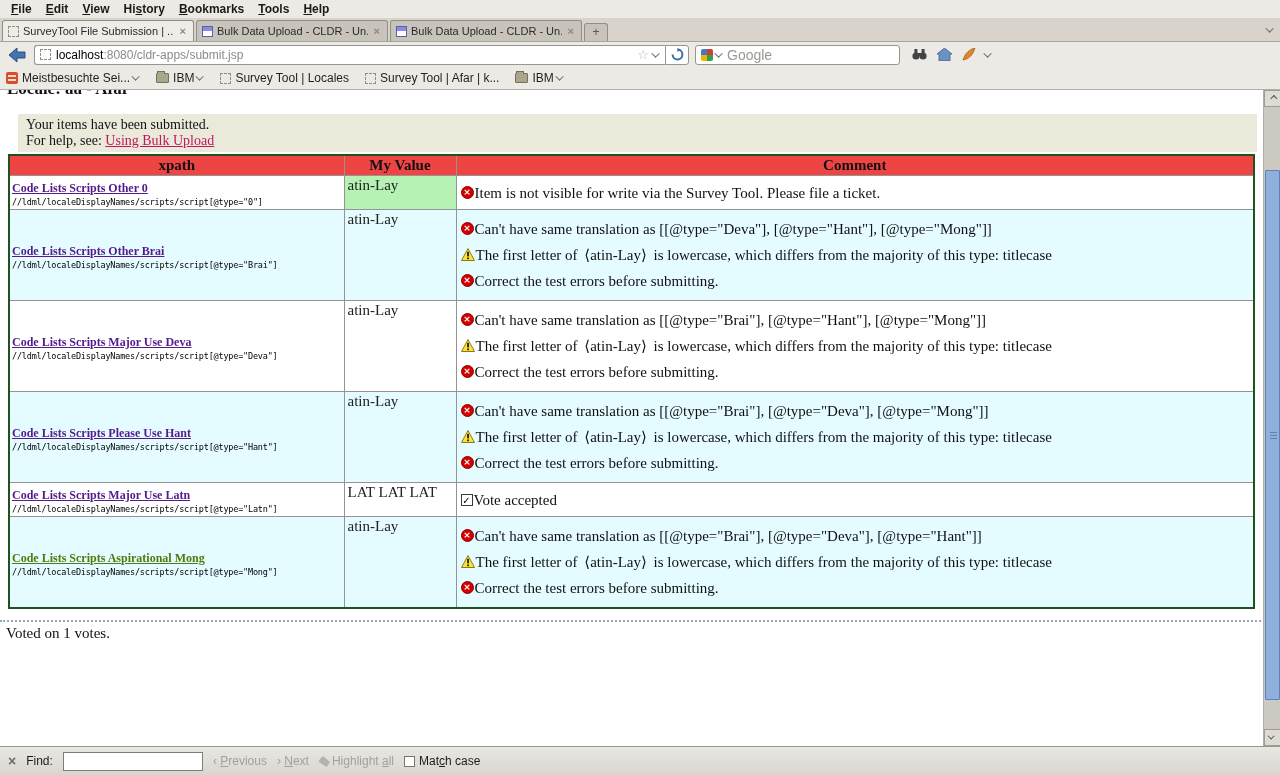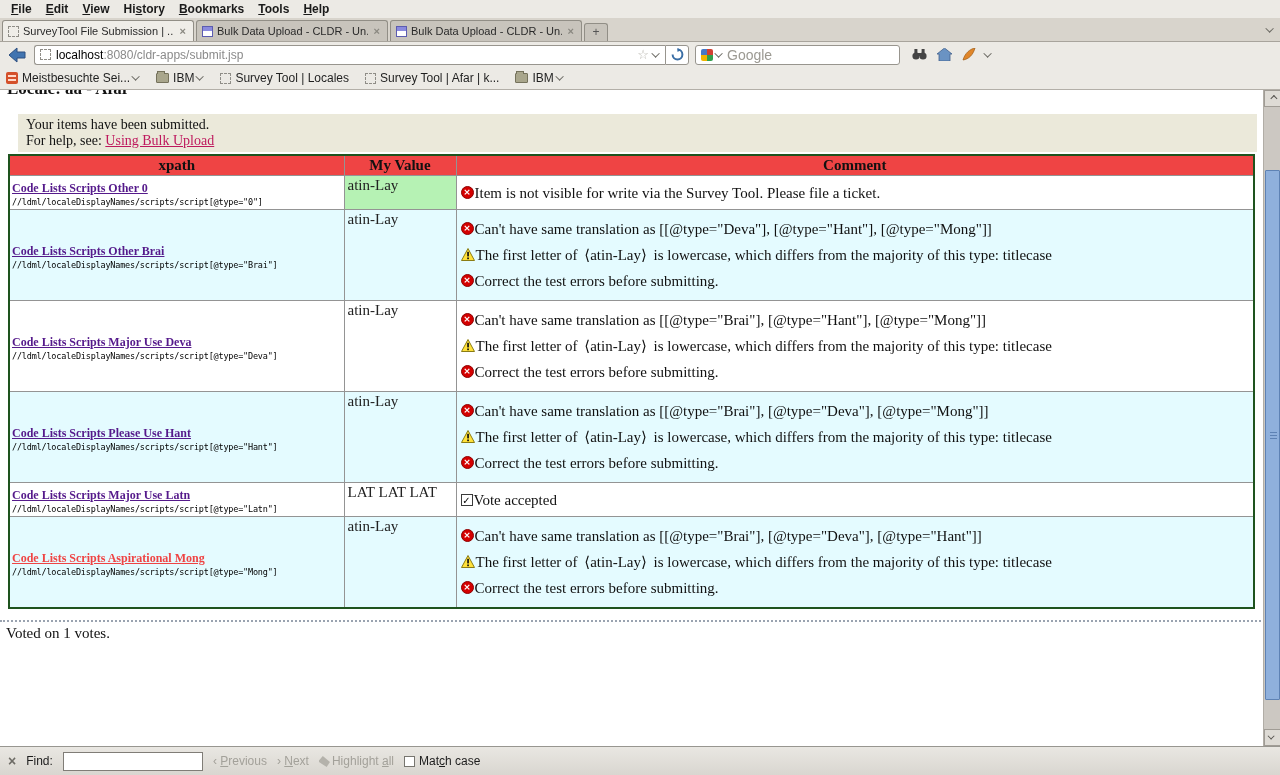--- a/index.html
+++ b/index.html
@@ -76,21 +76,21 @@
             font-size:14px; line-height:16px; }
   .notice a { color:#be185d; }
 
   table.review { border-collapse:collapse; margin-left:8px; margin-top:2px;
                  width:1245px; table-layout:fixed; border:2px solid var(--table-border); }
   table.review th, table.review td { border:1px solid #949494; }
   col.c-xpath{width:335px;} col.c-value{width:112px;} col.c-comment{width:798px;}
   th { font-size:15px; font-weight:bold; text-align:center; padding:1px 0; background:#ef4444; }
   td.xpath { vertical-align:middle; padding:2px 2px; }
   td.xpath a { font-size:12px; font-weight:bold; }
-  td.xpath a.visited { color:#551a8b; } td.xpath a.fresh { color:#ef4444; }
+  td.xpath a.visited { color:#551a8b; } td.xpath a.fresh { color:#4d7c0f; }
   td.xpath .xp { display:block; font-family:"DejaVu Sans Mono", monospace; font-size:8.5px;
                  letter-spacing:-0.2px; color:#000; margin-top:1px; }
   td.value { vertical-align:top; font-size:15px; padding:1px 3px; color:#222; }
   td.value.green { background:var(--green); }
   td.comment { vertical-align:middle; font-size:15px; padding:1px 4px; }
   tr.shade { background:var(--shade); }
   td.comment p { margin:10px 0; display:flex; align-items:flex-start; gap:1px; line-height:16px; }
   td.comment p.single { margin:2px 0; }
   .ic-err { flex:0 0 auto; width:13px; height:13px; border-radius:50%; background:#d40000;
             border:1px solid #8f0000; color:#fff; font:bold 9px/11px "DejaVu Sans", sans-serif;

